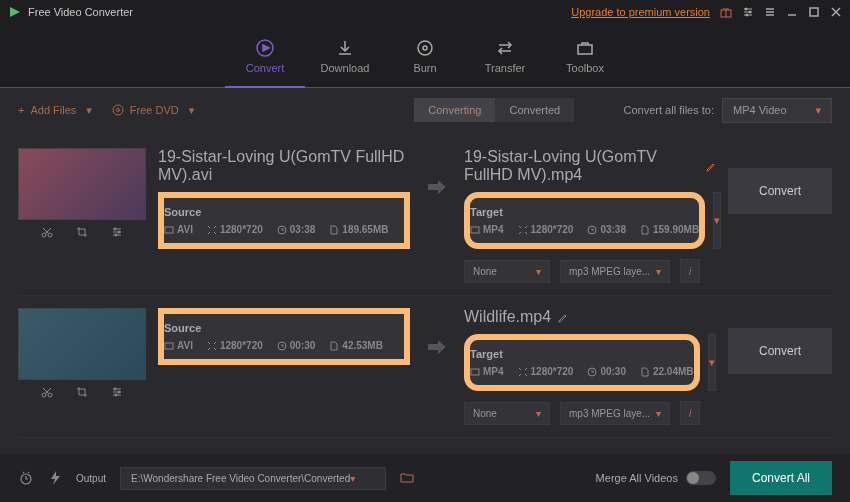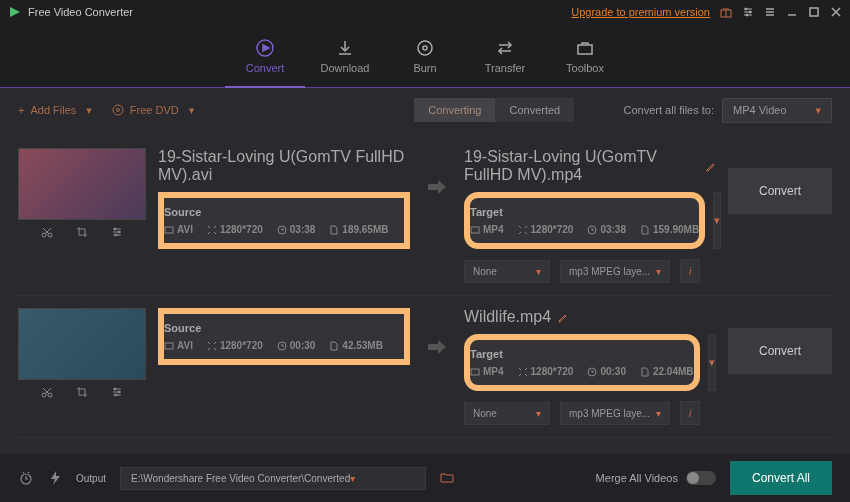--- a/index.html
+++ b/index.html
@@ -45,21 +45,21 @@
 .targetcol { flex: 1; min-width: 0; }
 .target-hdr { display: flex; gap: 8px; align-items: stretch; }
 .target-card { flex: 1; border-radius: 14px; }
 .chevbox { width: 28px; background: #333338; border: 1px solid #3a3a3f; display: flex; align-items: center; justify-content: center; cursor: pointer; }
 .chevbox .chev { color: #c06a4a; }
 .info-btn { width: 20px; height: 24px; background: #333338; border: 1px solid #3a3a3f; display: flex; align-items: center; justify-content: center; cursor: pointer; color: #c06a4a; font-size: 10px; font-style: italic; }
 .convert-btn { width: 104px; height: 46px; background: #3a3a40; color: #ccc; display: flex; align-items: center; justify-content: center; cursor: pointer; font-size: 12px; margin-top: 20px; }
 .footer { position: absolute; bottom: 0; left: 0; right: 0; height: 48px; background: #222226; display: flex; align-items: center; padding: 0 18px; gap: 14px; }
 .footer-icon { color: #888; cursor: pointer; }
 .output-label { color: #aaa; font-size: 10px; }
-.output-path { background: #2e2e33; padding: 5px 10px; width: 306px; display: flex; align-items: center; font-size: 10px; color: #aaa; border: 1px solid #3a3a3f; }
+.output-path { background: #2e2e33; padding: 5px 10px; width: 266px; display: flex; align-items: center; font-size: 10px; color: #aaa; border: 1px solid #3a3a3f; }
 .output-path .chev { color: #c06a4a; }
 .folder-icon { color: #c06a4a; cursor: pointer; }
 .merge { margin-left: auto; display: flex; align-items: center; gap: 8px; font-size: 11px; color: #aaa; }
 .toggle { width: 30px; height: 14px; background: #444; border-radius: 7px; position: relative; cursor: pointer; }
 .toggle::after { content: ""; position: absolute; width: 12px; height: 12px; background: #888; border-radius: 50%; top: 1px; left: 1px; }
 .convert-all-btn { background: #0f766e; color: #fff; padding: 10px 22px; cursor: pointer; font-size: 12px; }
 svg { display: block; }
 </style>
 </head>
 <body>

